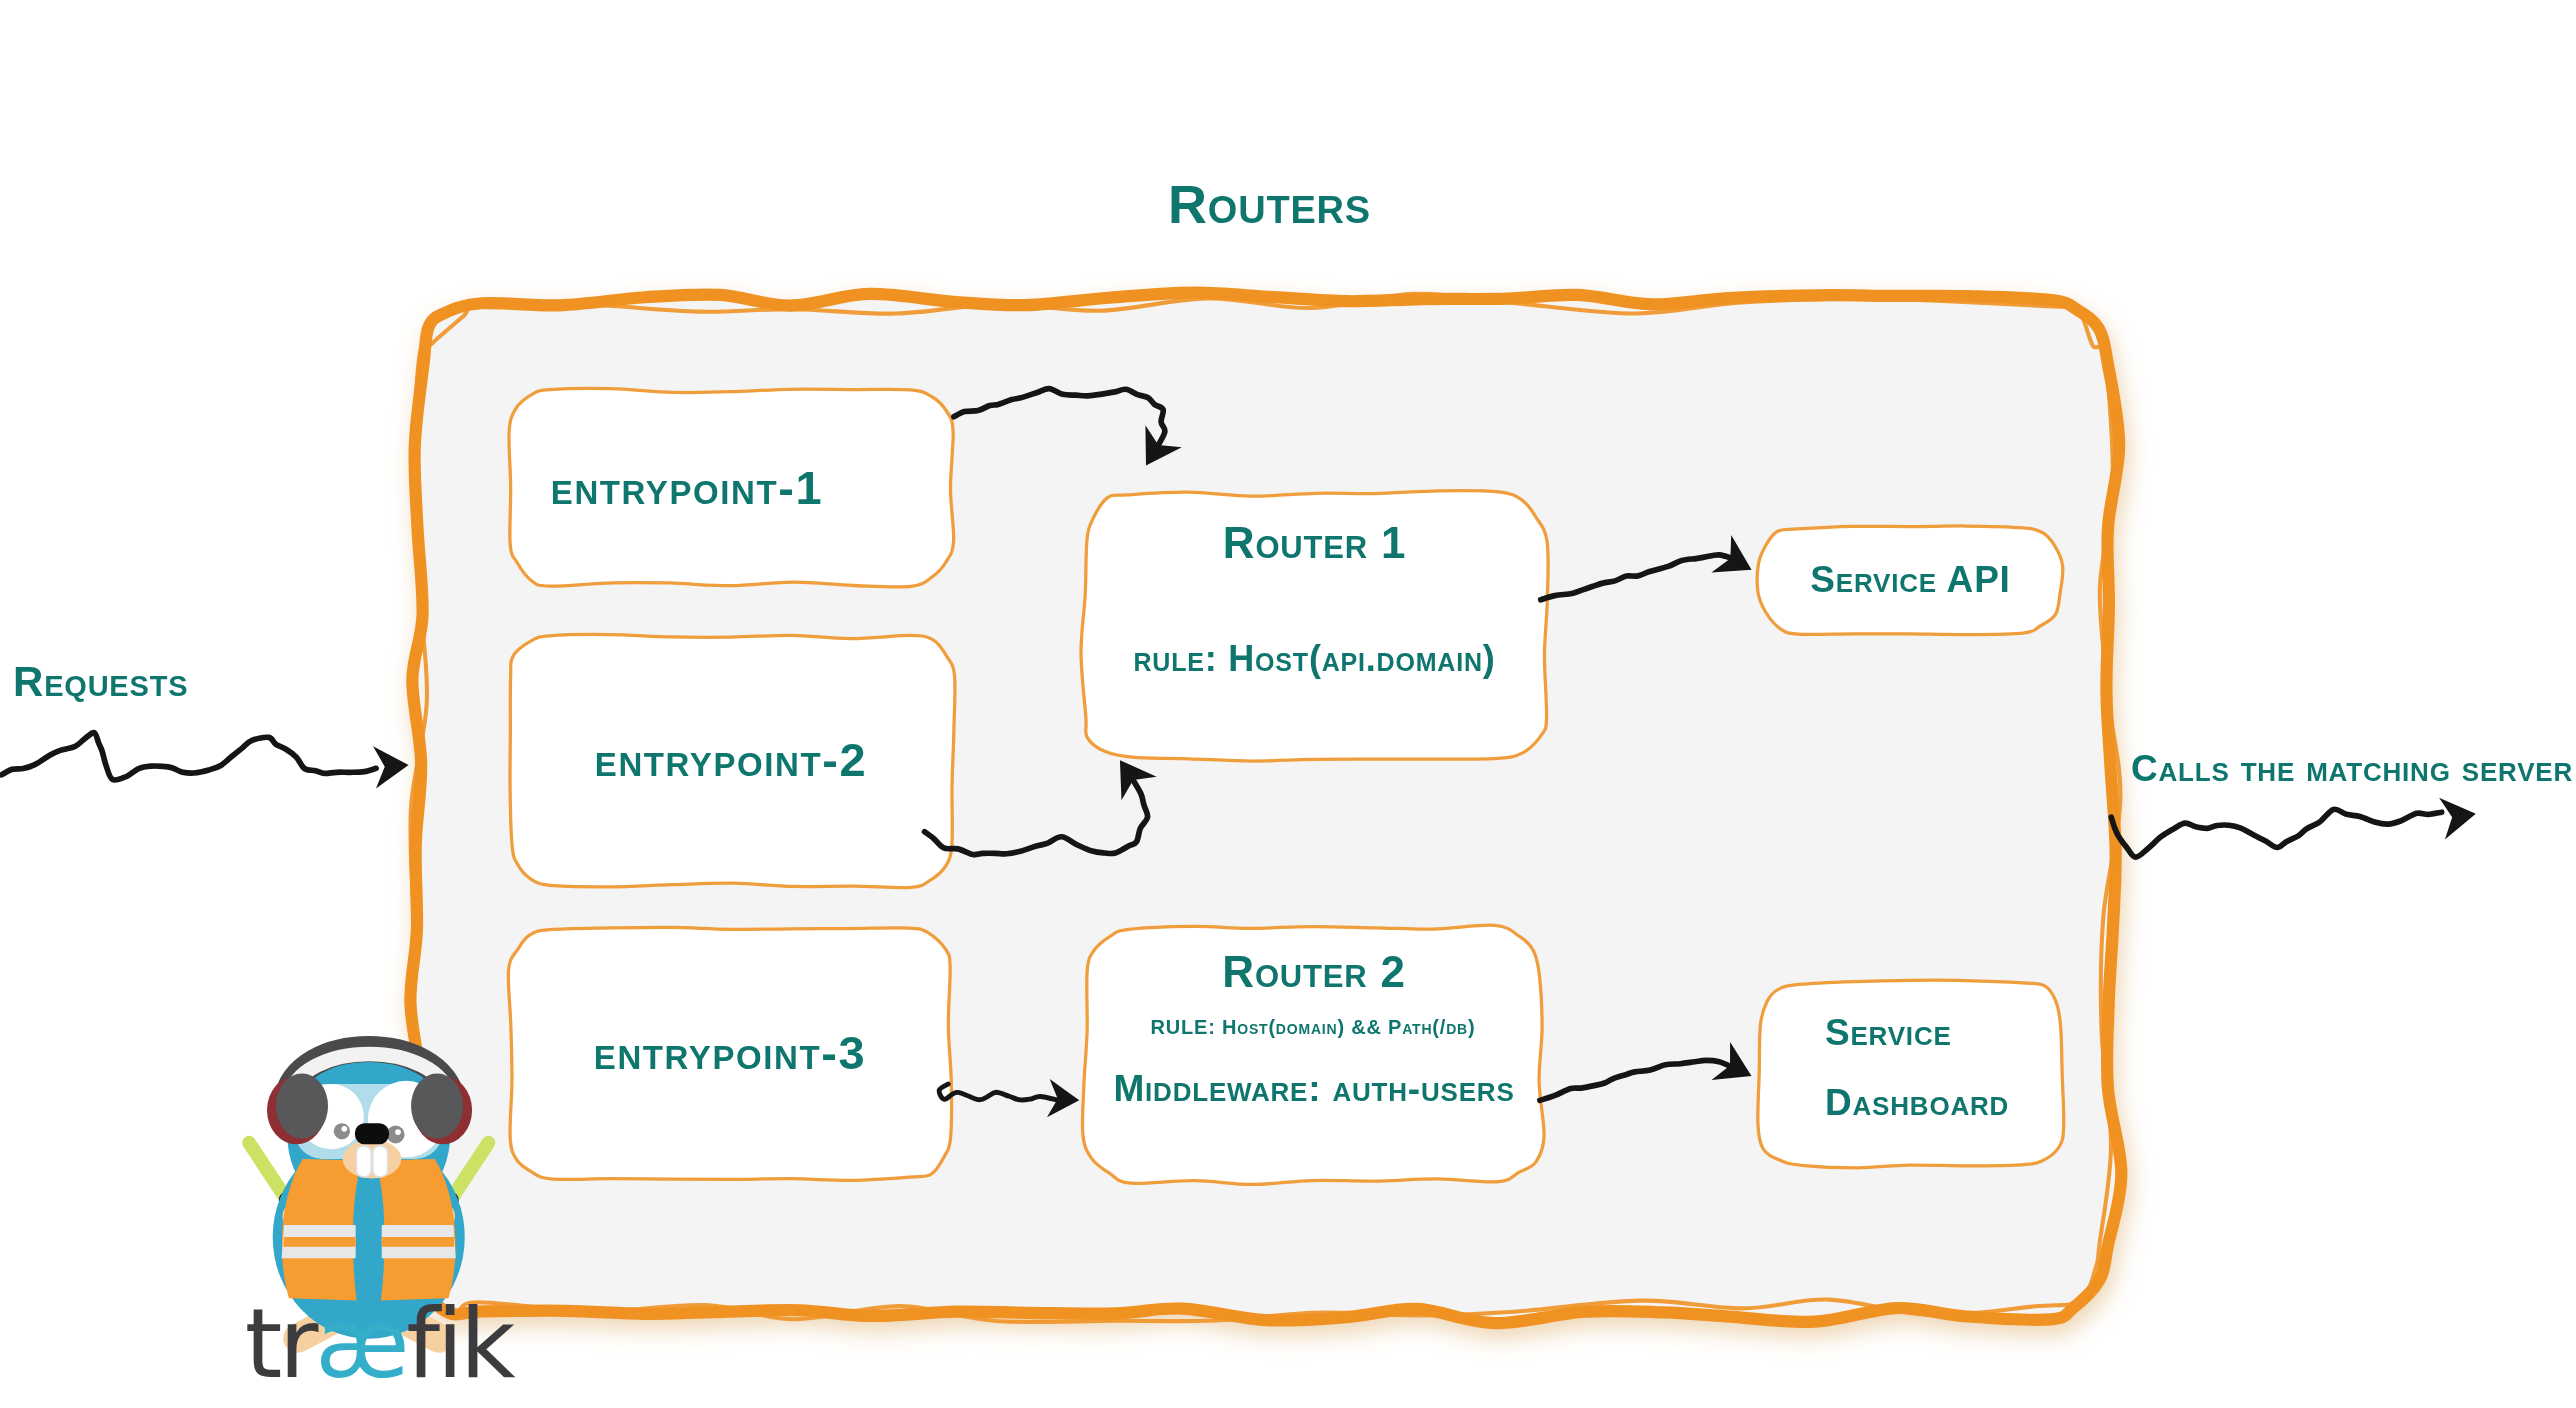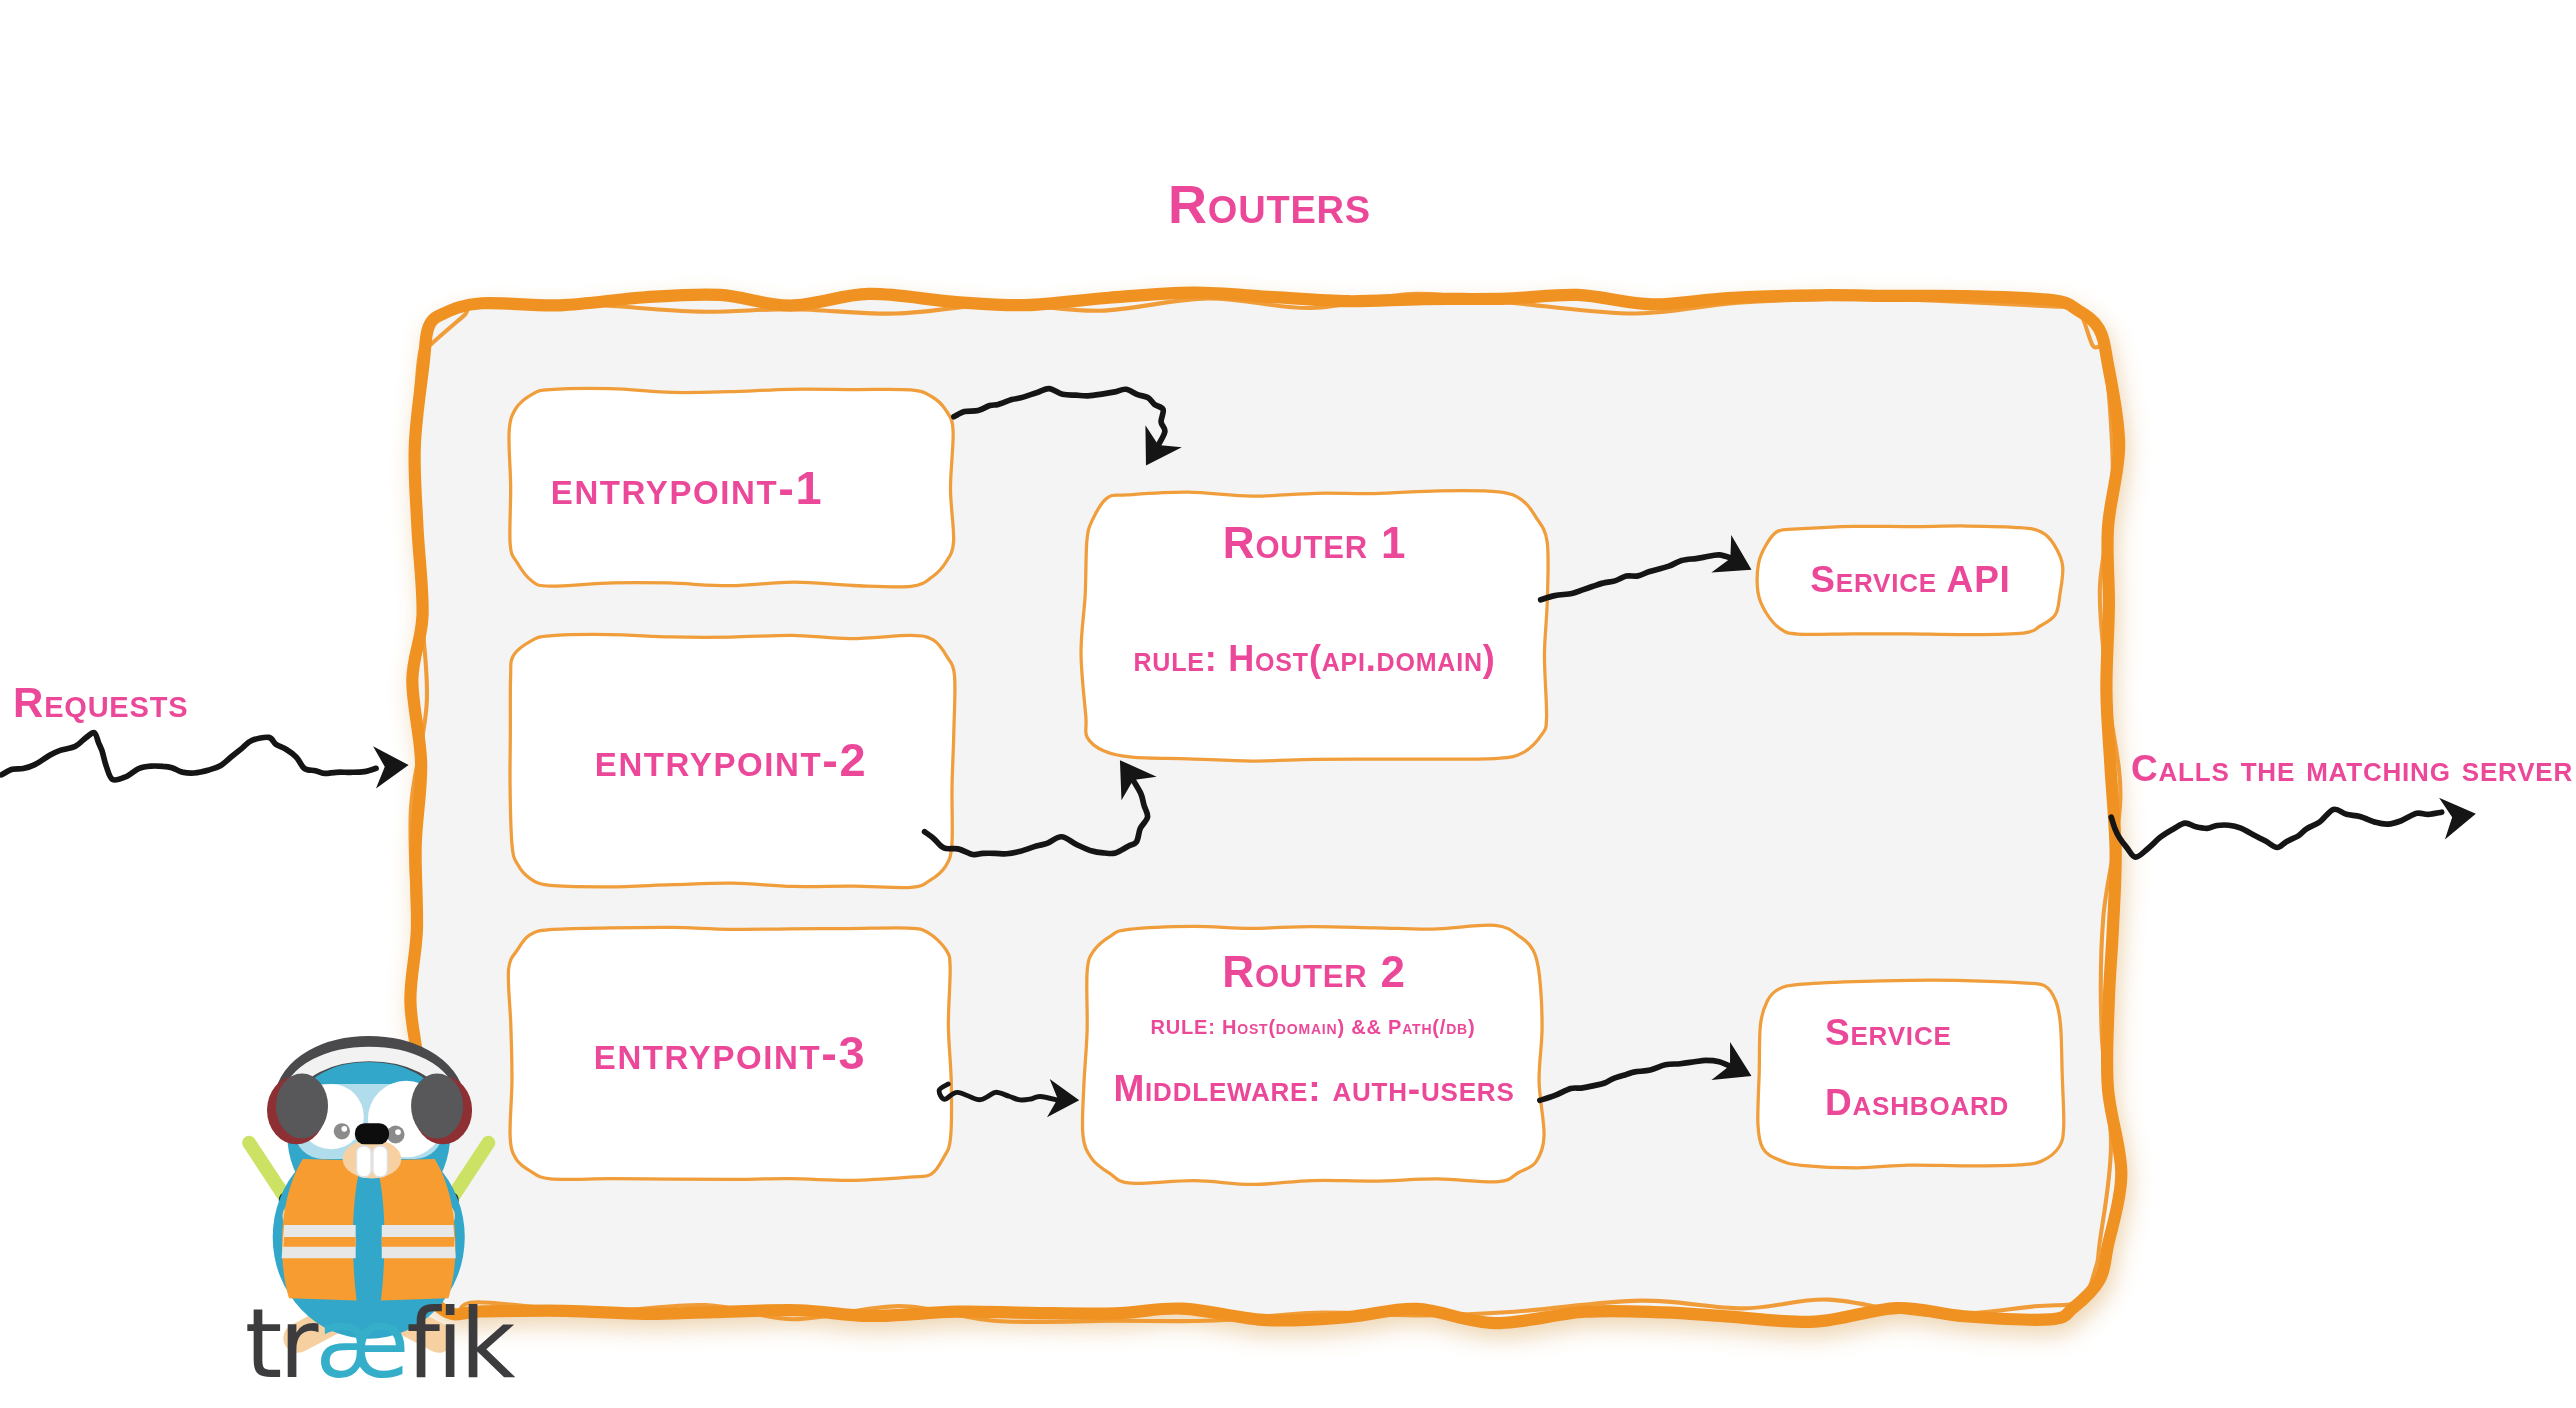--- a/index.html
+++ b/index.html
@@ -1,19 +1,19 @@
 <!DOCTYPE html>
 <html style="font-size:13px"><head>
 <meta charset="utf-8">
 <style>
   html,body{margin:0;padding:0;background:#ffffff;}
   .stage{position:relative;width:2576px;height:1408px;background:#ffffff;overflow:hidden;
          font-family:"Liberation Sans", sans-serif;}
   .stage svg{position:absolute;left:0;top:0;}
-  .label{position:absolute;color:#ec4899;font-weight:bold;font-variant:small-caps;
+  .label{position:absolute;color:#0f766e;font-weight:bold;font-variant:small-caps;
          letter-spacing:0.8px;line-height:1.15;white-space:nowrap;}
   .center{text-align:center;}
   .flexbox{display:flex;align-items:center;justify-content:center;}
   .title{font-size:54px;}
   .ep-label{font-size:47px;letter-spacing:1.6px;}
   .router-title{font-size:44px;}
   .r1-rule{font-size:36px;}
   .r2-rule{font-size:20px;}
   .r2-mw{font-size:37px;}
   .svc{font-size:37px;}
@@ -102,21 +102,21 @@
       <path d="M 354,1352 C 367,1276 540,1276 554,1352" fill="none" stroke="#F2F2F2" stroke-width="18"></path>
       <ellipse cx="364" cy="1364" rx="36" ry="42" fill="#8E2F33"></ellipse>
       <ellipse cx="371" cy="1359" rx="32" ry="40" fill="#58585A"></ellipse>
       <ellipse cx="544" cy="1364" rx="36" ry="42" fill="#8E2F33"></ellipse>
       <ellipse cx="537" cy="1359" rx="32" ry="40" fill="#58585A"></ellipse>
     </g>
   </svg>
 
   <div class="label title center" style="left:1058px;top:173px;width:423px;">Routers</div>
 
-  <div class="label requests" style="left:13px;top:658px;margin-top:21px;">Requests</div>
+  <div class="label requests" style="left:13px;top:658px;">Requests</div>
 
   <div class="label calls" style="left:2131px;top:739px;">Calls the matching server</div>
 
   <div class="label ep-label flexbox" style="left:510px;top:391px;width:354px;height:194px;">entrypoint-1</div>
   <div class="label ep-label flexbox" style="left:510px;top:636px;width:442px;height:249px;">entrypoint-2</div>
   <div class="label ep-label flexbox" style="left:510px;top:929px;width:440px;height:249px;">entrypoint-3</div>
 
   <div class="label router-title center" style="left:1084px;top:518px;width:461px;">Router 1</div>
   <div class="label r1-rule center" style="left:1076px;top:638px;width:477px;">rule: Host(api.domain)</div>
 

